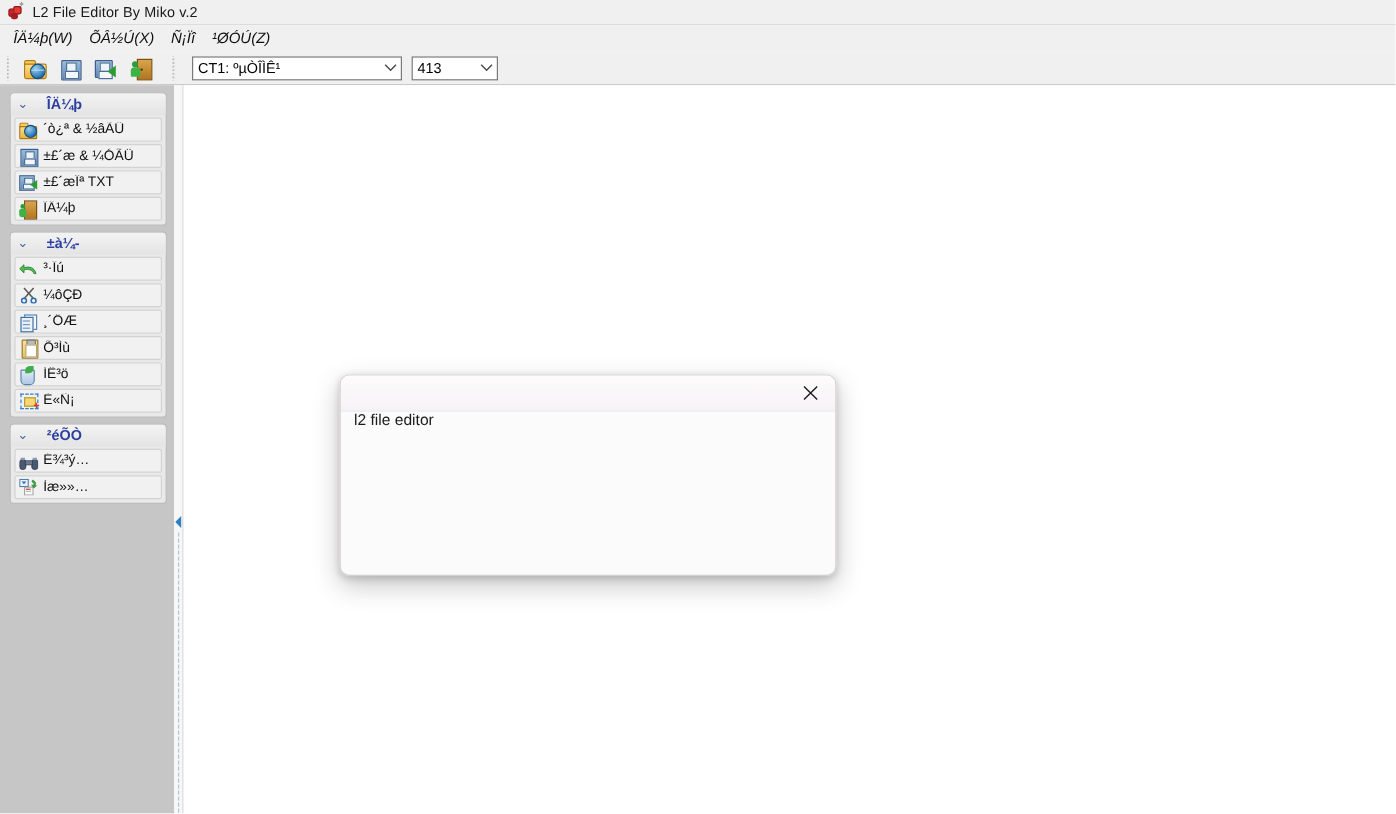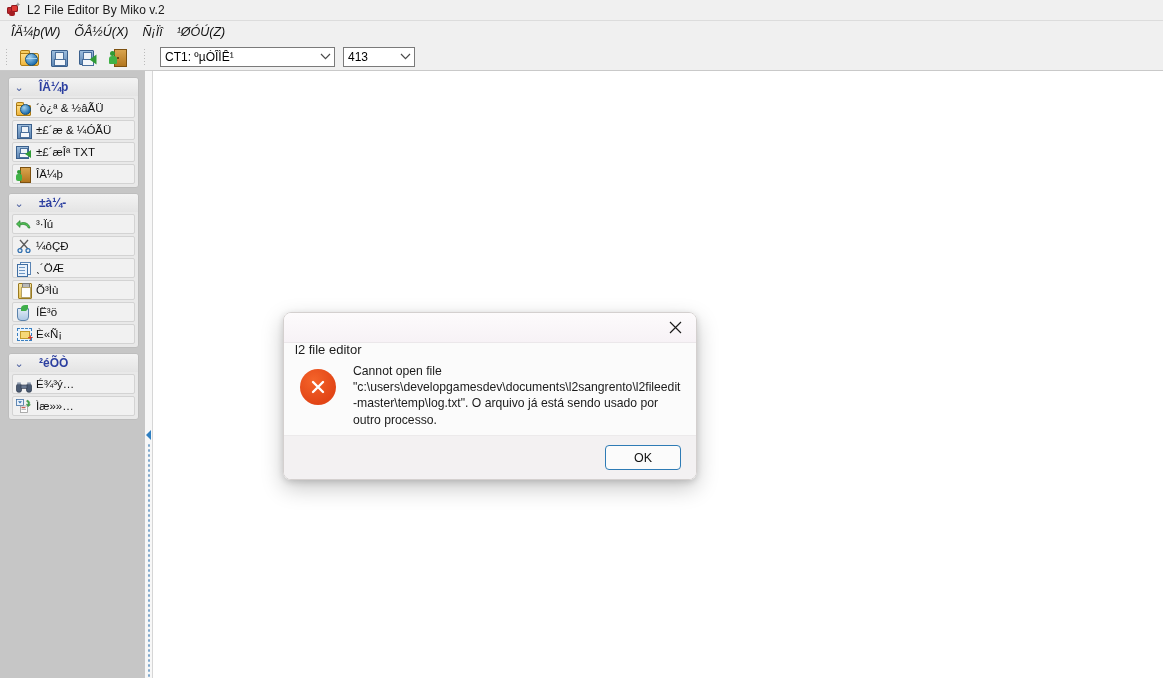--- a/index.html
+++ b/index.html
@@ -652,30 +652,16 @@
   <div class="dialog">
     <div class="dlg-title">
       <span class="dlg-title-text">l2 file editor</span>
       <span class="dlg-close">
         <svg width="13" height="13" viewBox="0 0 13 13">
           <path d="M1 1 L12 12 M12 1 L1 12" stroke="currentColor" stroke-width="1.15" fill="none"></path>
         </svg>
       </span>
     </div>
 
-    <div class="dlg-body">
-      <div class="err-icon">
-        <svg width="18" height="18" viewBox="0 0 18 18">
-          <path d="M4 4 L14 14 M14 4 L4 14" stroke="#ffffff" stroke-width="2.4" stroke-linecap="round" fill="none"></path>
-        </svg>
-      </div>
-      <div class="dlg-msg">
-        <span class="l1">Cannot open file</span>
-        <span class="l2">"c:\users\developgamesdev\documents\l2sangrento\l2fileedit-master\temp\log.txt". O arquivo já está sendo usado por outro processo.</span>
-      </div>
-    </div>
-
-    <div class="dlg-footer">
-      <div class="ok-btn">OK</div>
-    </div>
+
   </div>
 
 </div>
 
 </body></html>

